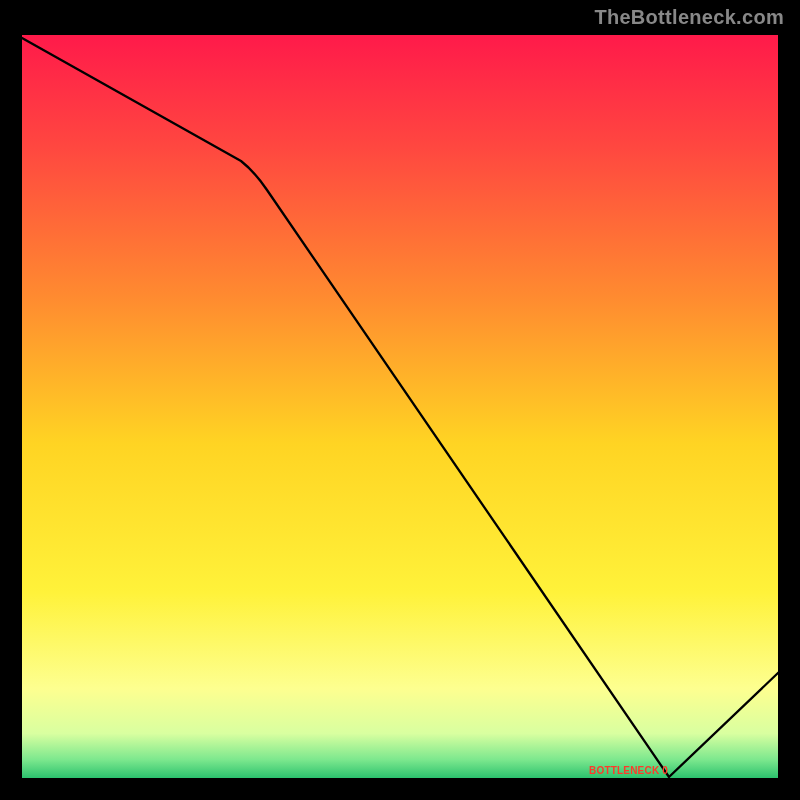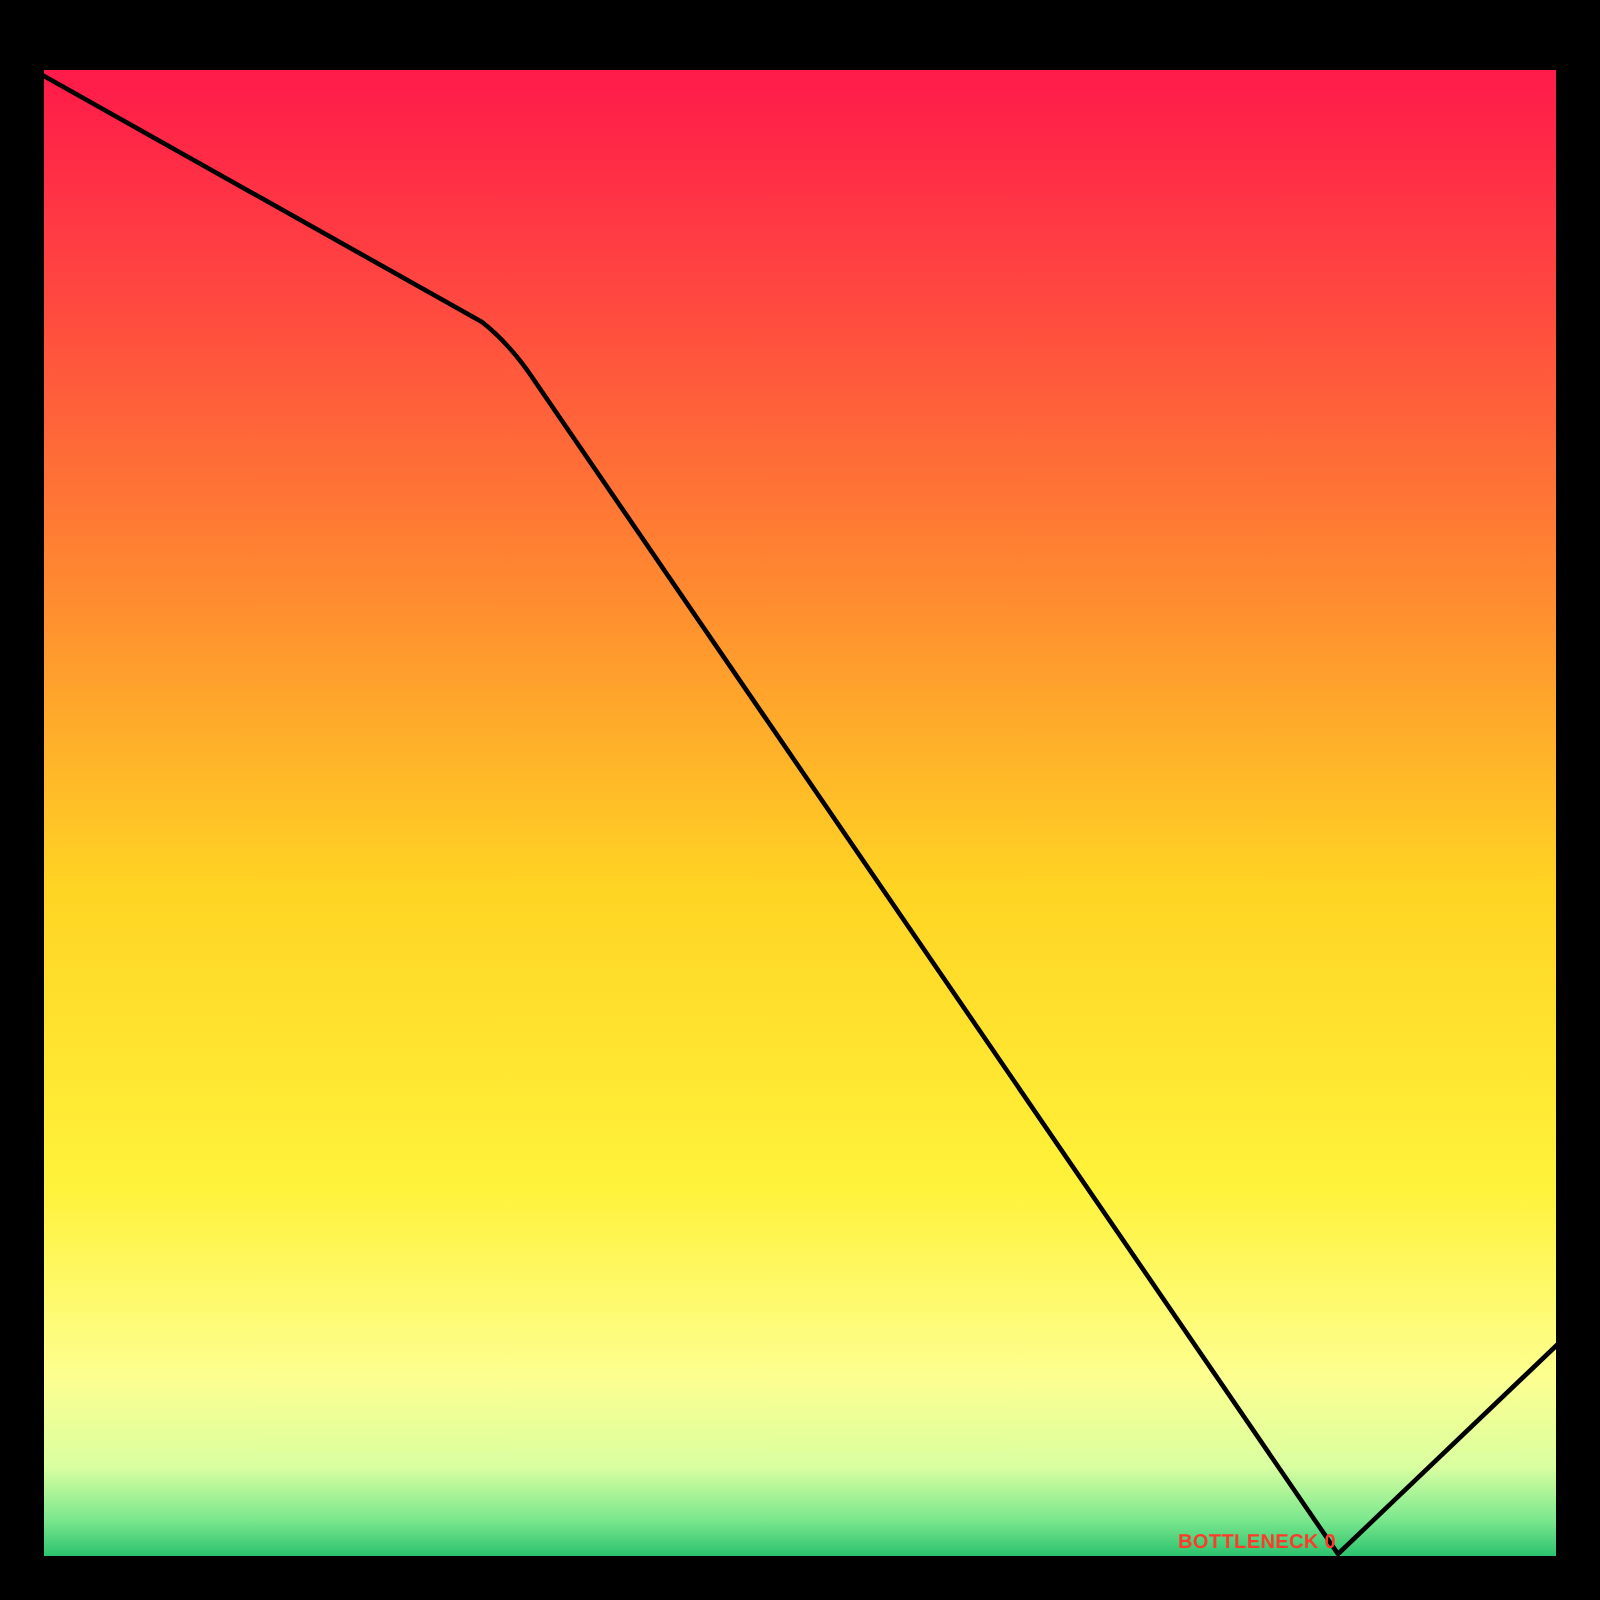--- a/index.html
+++ b/index.html
@@ -36,20 +36,21 @@
     font-size: 10px;
     font-weight: 700;
     fill: #ff3a2a;
     letter-spacing: 0.2px;
   }
 </style>
 </head>
 <body>
 
 <div class="wrap">
+  <div class="watermark">TheBottleneck.com</div>
 
   <svg width="762" height="749" viewBox="0 0 762 749">
     <defs>
       <linearGradient id="bg" x1="0" y1="0" x2="0" y2="1">
         <stop offset="0%" stop-color="#ff1a4a"></stop>
         <stop offset="15%" stop-color="#ff4740"></stop>
         <stop offset="35%" stop-color="#ff8a30"></stop>
         <stop offset="55%" stop-color="#ffd423"></stop>
         <stop offset="75%" stop-color="#fff23a"></stop>
         <stop offset="88%" stop-color="#fdff90"></stop>

